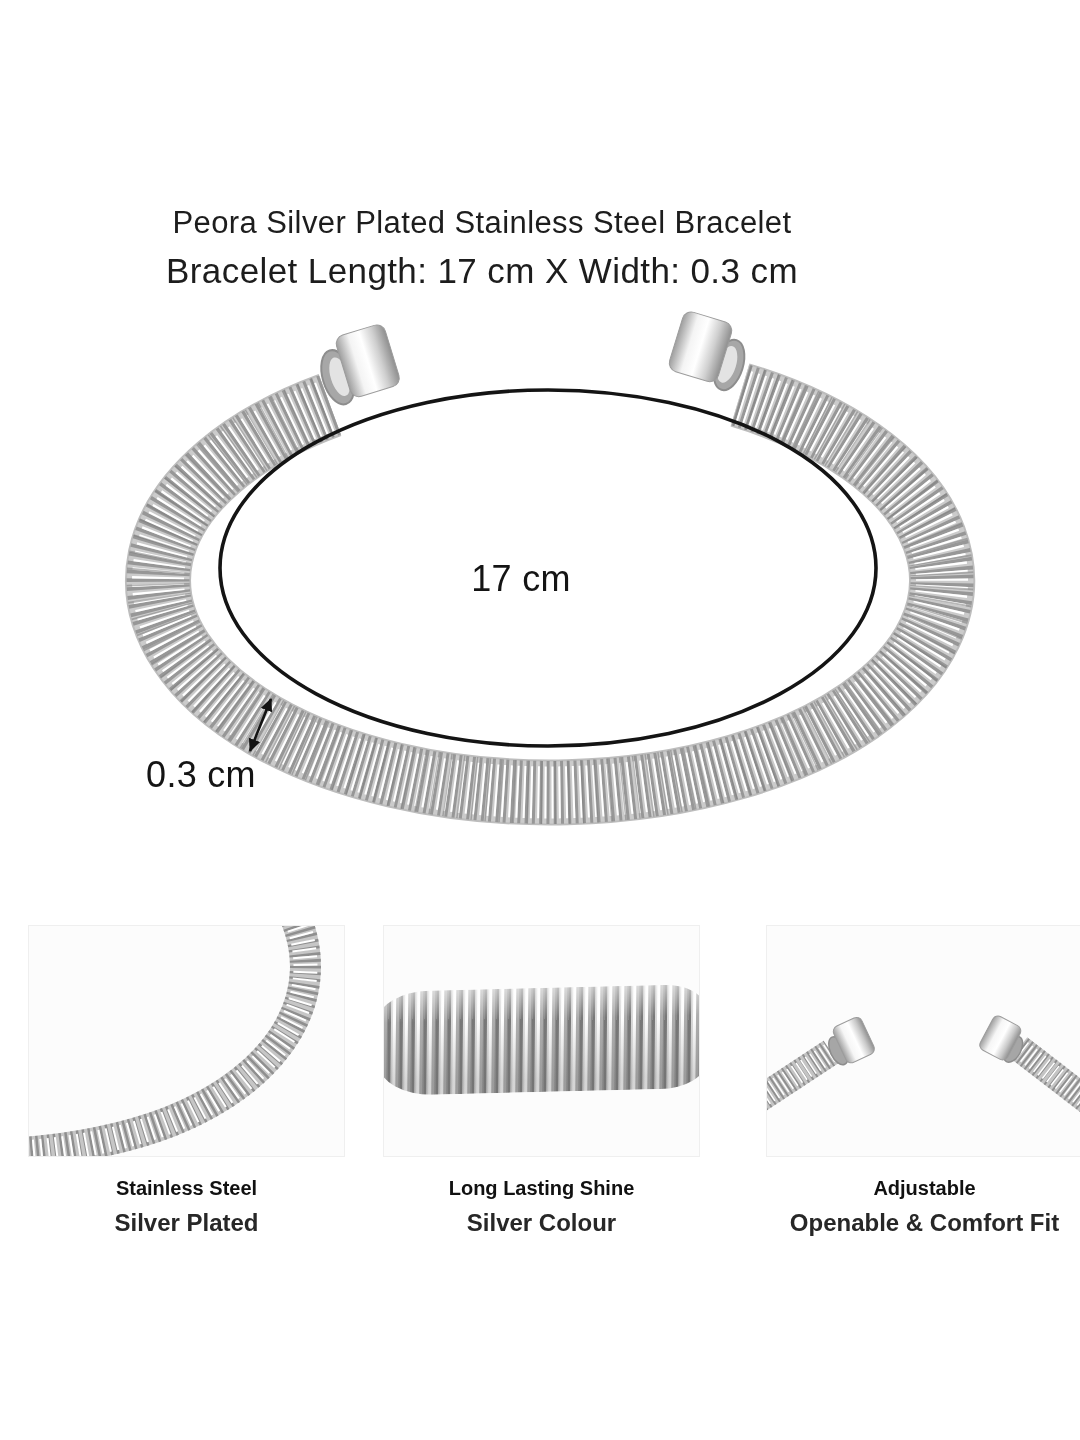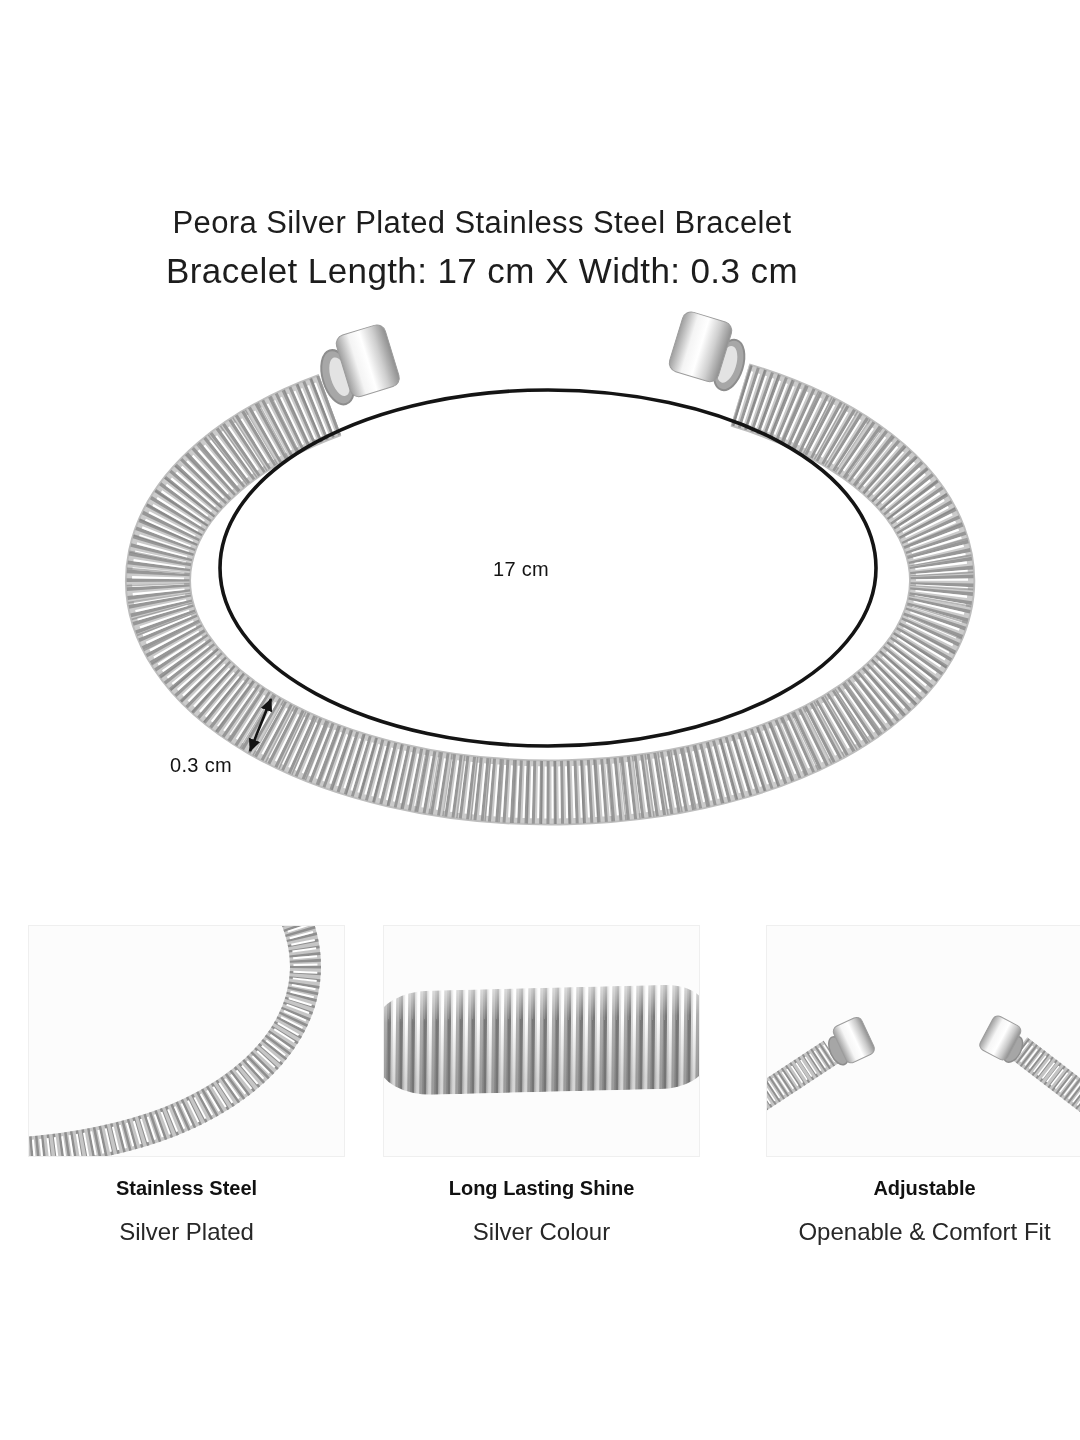--- a/index.html
+++ b/index.html
@@ -4,30 +4,30 @@
 <style>
   html,body{margin:0;padding:0;background:#ffffff;}
   #screen{position:relative;width:1080px;height:1440px;background:#ffffff;overflow:hidden;
           font-family:"Liberation Sans", sans-serif;color:#1d1d1d;}
   
   .header{position:absolute;top:203px;left:0;width:964px;text-align:center;}
   .header .line1{font-size:31px;font-weight:400;letter-spacing:.4px;color:#1d1d1d;line-height:40px;}
   .header .line2{font-size:35px;font-weight:400;letter-spacing:.4px;color:#1d1d1d;line-height:40px;margin-top:8px;}
   
   #photo-svg{position:absolute;top:0;left:0;}
-  .dim-label{position:absolute;transform:translateX(-50%);font-size:20px;color:#141414;
+  .dim-label{position:absolute;transform:translateX(-50%);font-size:36px;color:#141414;
              white-space:nowrap;letter-spacing:.3px;}
   #dim-length{left:521px;top:558px;}
   #dim-width{left:201px;top:754px;}
   
   .feature{position:absolute;top:925px;width:317px;text-align:center;}
   .feature .photo{position:relative;width:317px;height:232px;background:#fcfcfc;
                   border:1px solid #efefef;box-sizing:border-box;overflow:hidden;}
   .feature .title{margin-top:16px;font-size:20px;font-weight:700;color:#111;line-height:30px;}
-  .feature .subtitle{margin-top:14px;font-size:24px;font-weight:400;color:#272727;line-height:30px;}
+  .feature .subtitle{margin-top:5px;font-size:24px;font-weight:700;color:#272727;line-height:30px;}
   #feature-0{left:28px;} #feature-1{left:383px;} #feature-2{left:738px;padding-left:28px;}
   
   .coil-band{position:absolute;left:-6px;right:-6px;top:62px;height:104px;
     background:
       linear-gradient(rgba(255,255,255,.55), rgba(255,255,255,0) 30%, rgba(110,110,110,.28) 88%),
       repeating-linear-gradient(92deg,#787878 0 2px,#d9d9d9 3px 4px,#fdfdfd 5px 7px,#aeaeae 8px 10px,#8c8c8c 11px 12px);
     border-radius:52px 40px 46px 54px / 30px 22px 26px 32px;
     transform:rotate(-1.4deg);}
 </style>
 </head>

